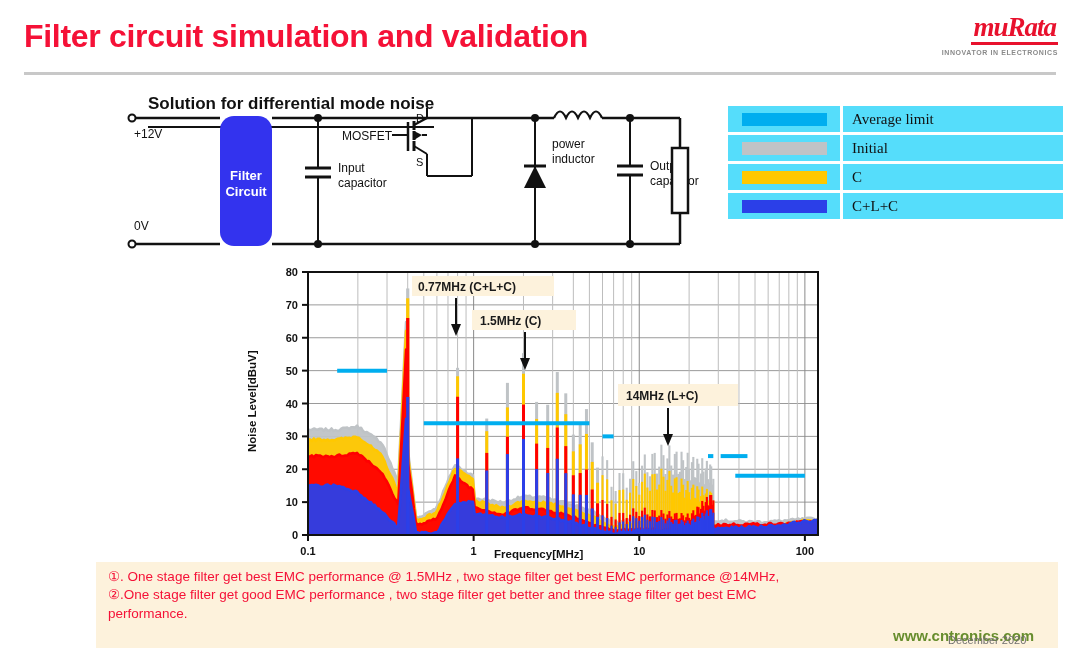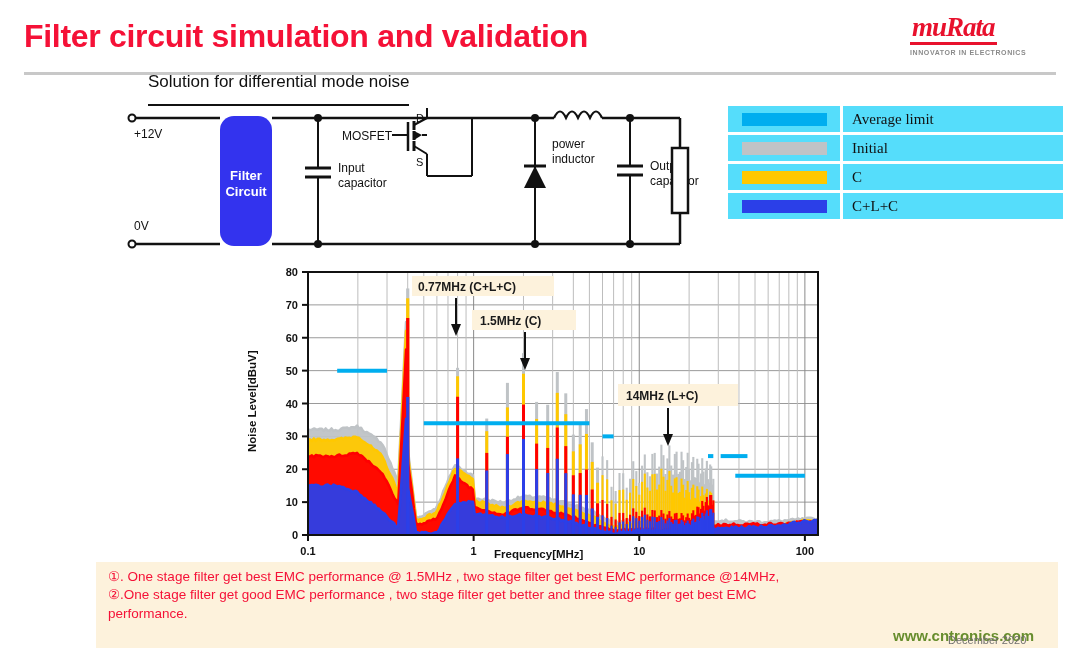--- a/index.html
+++ b/index.html
@@ -6,40 +6,40 @@
   body{
     width:1080px;height:656px;background:#ffffff;position:relative;overflow:hidden;
     font-family:"Liberation Sans", sans-serif;
   }
   
   #slide-title{
     position:absolute;left:24px;top:18px;
     font-size:32px;font-weight:bold;color:#F51137;letter-spacing:-0.3px;
     white-space:nowrap;
   }
-  #brand-logo{position:absolute;right:30px;top:14px;width:140px;text-align:left;}
+  #brand-logo{position:absolute;right:22px;top:14px;width:140px;text-align:right;}
   #brand-wordmark{
     font-family:"Liberation Serif", serif;
     font-size:27px;font-weight:bold;font-style:italic;color:#E8112D;
     line-height:1;letter-spacing:-1px;border-bottom:3px solid #E8112D;
     display:inline-block;padding:0 2px 1px 2px;
   }
   #brand-tagline{
     font-size:7px;color:#8a8a8a;letter-spacing:0.6px;margin-top:4px;
     font-weight:bold;white-space:nowrap;
   }
   #header-rule{
     position:absolute;left:24px;top:72px;width:1032px;height:3px;
     background:#c8c8c8;
   }
 
   
   #circuit-heading{
-    position:absolute;left:148px;top:72px;
-    font-size:17px;font-weight:normal;color:#111;
+    position:absolute;left:148px;top:94px;
+    font-size:17px;font-weight:bold;color:#111;
     border-bottom:2.5px solid #111;padding-bottom:12px;
   }
   #circuit-area{position:absolute;left:120px;top:108px;width:600px;height:150px;}
   #circuit-svg{display:block;}
   .ckt-label{font-family:"Liberation Sans",sans-serif;font-size:12px;fill:#111;}
   .ckt-label-sm{font-family:"Liberation Sans",sans-serif;font-size:11px;fill:#111;}
   #filter-block-label{
     font-family:"Liberation Sans",sans-serif;font-size:13px;fill:#ffffff;
     font-weight:bold;text-anchor:middle;
   }

